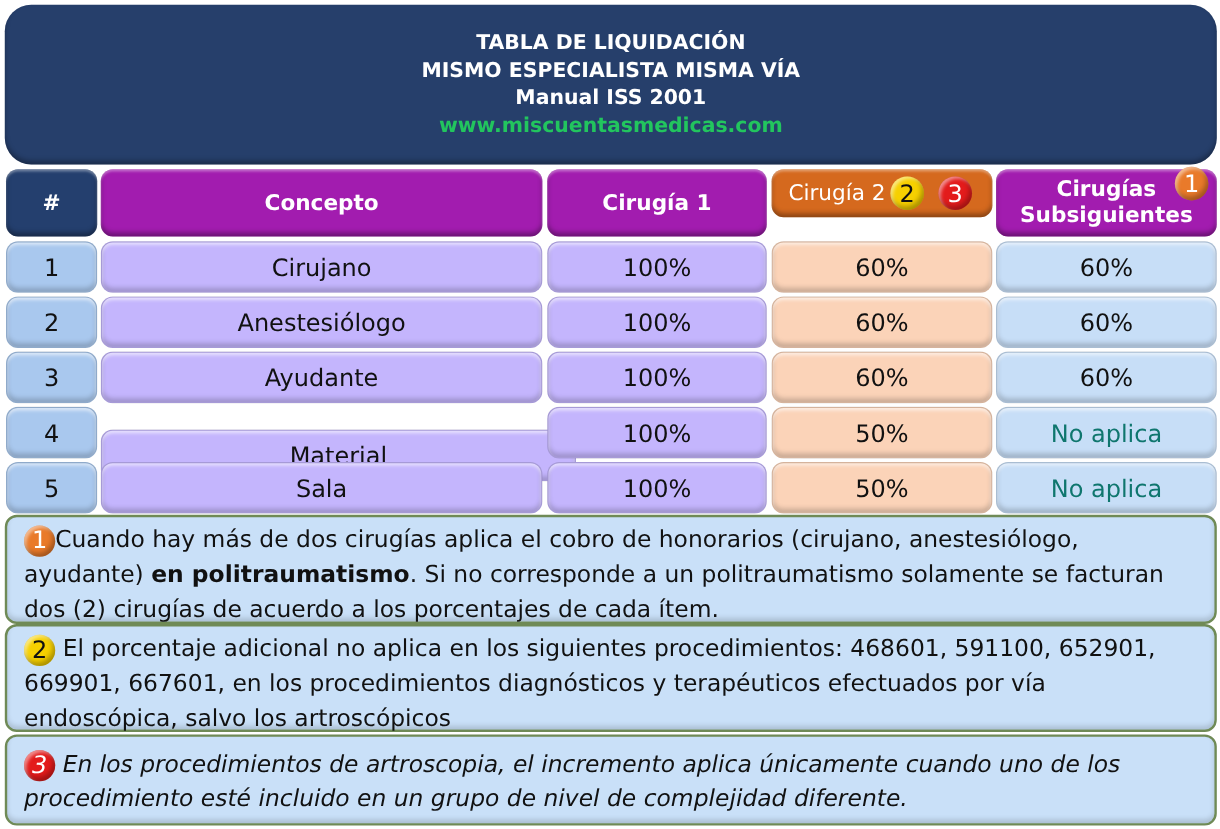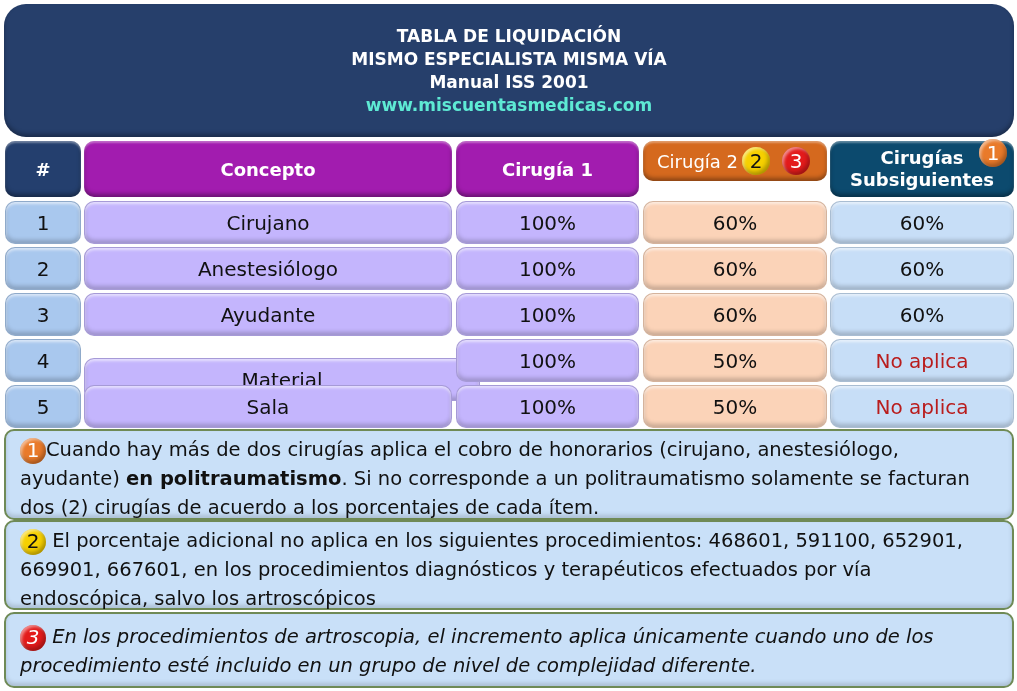--- a/index.html
+++ b/index.html
@@ -1,29 +1,29 @@
 <!DOCTYPE html>
 <html><head>
 <meta charset="utf-8">
 <style>
   body { margin:0; width:1017px; height:691px; background:#fff; font-family:"DejaVu Sans", sans-serif; position:relative; overflow:hidden; }
   .box { position:absolute; box-sizing:border-box; border-radius:10px; display:flex; align-items:center; justify-content:center; text-align:center; }
   .title { left:4px; top:4px; width:1010px; height:133px; background:#263f6b; border-radius:22px; flex-direction:column; color:#fff; font-weight:bold; font-size:17px; line-height:23px; box-shadow: inset 0 -3px 4px rgba(0,0,0,0.3); }
-  .title .url { color:#5eead4; }
+  .title .url { color:#22c55e; }
   .hdr { color:#fff; font-weight:bold; font-size:18px; box-shadow: inset 0 2px 2px rgba(255,255,255,0.35), inset 0 -3px 4px rgba(0,0,0,0.35); }
   .h-num { background:#243f6e; }
   .h-green { background:#a21caf; }
   .h-orange { background:#d5691e; font-weight:normal; }
-  .h-navy { background:#0c4a6e; line-height:22px; }
+  .h-navy { background:#a21caf; line-height:22px; }
   .cell { font-size:20px; color:#111; box-shadow: inset 0 2px 3px rgba(255,255,255,0.6), inset 0 -3px 4px rgba(0,0,0,0.2); border:1px solid rgba(0,0,0,0.15); }
   .c-num { background:#a9c8ee; }
   .c-green { background:#c4b5fd; }
   .c-orange { background:#fbd3b8; }
   .c-blue { background:#c7def7; }
-  .red { color:#b91c1c; }
+  .red { color:#0f766e; }
   .note { left:4px; width:1010px; background:#c9e0f8; border:2px solid #6f8a56; font-size:19.5px; line-height:29px; color:#111; text-align:left; align-items:flex-start; justify-content:flex-start; padding:4px 14px; box-shadow: inset 0 -3px 4px rgba(0,0,0,0.15); display:block; }
   .badge { display:inline-flex; align-items:center; justify-content:center; width:28px; height:28px; border-radius:50%; font-size:20px; vertical-align:middle; box-shadow: inset -2px -3px 4px rgba(0,0,0,0.3), inset 2px 2px 3px rgba(255,255,255,0.5); }
   .b-orange { background:#e97a2a; color:#fff; }
   .b-yellow { background:#f6d000; color:#111; }
   .b-red { background:#e31b1b; color:#fff; }
   .abs-badge { position:absolute; }
 </style>
 </head>
 <body>
 

